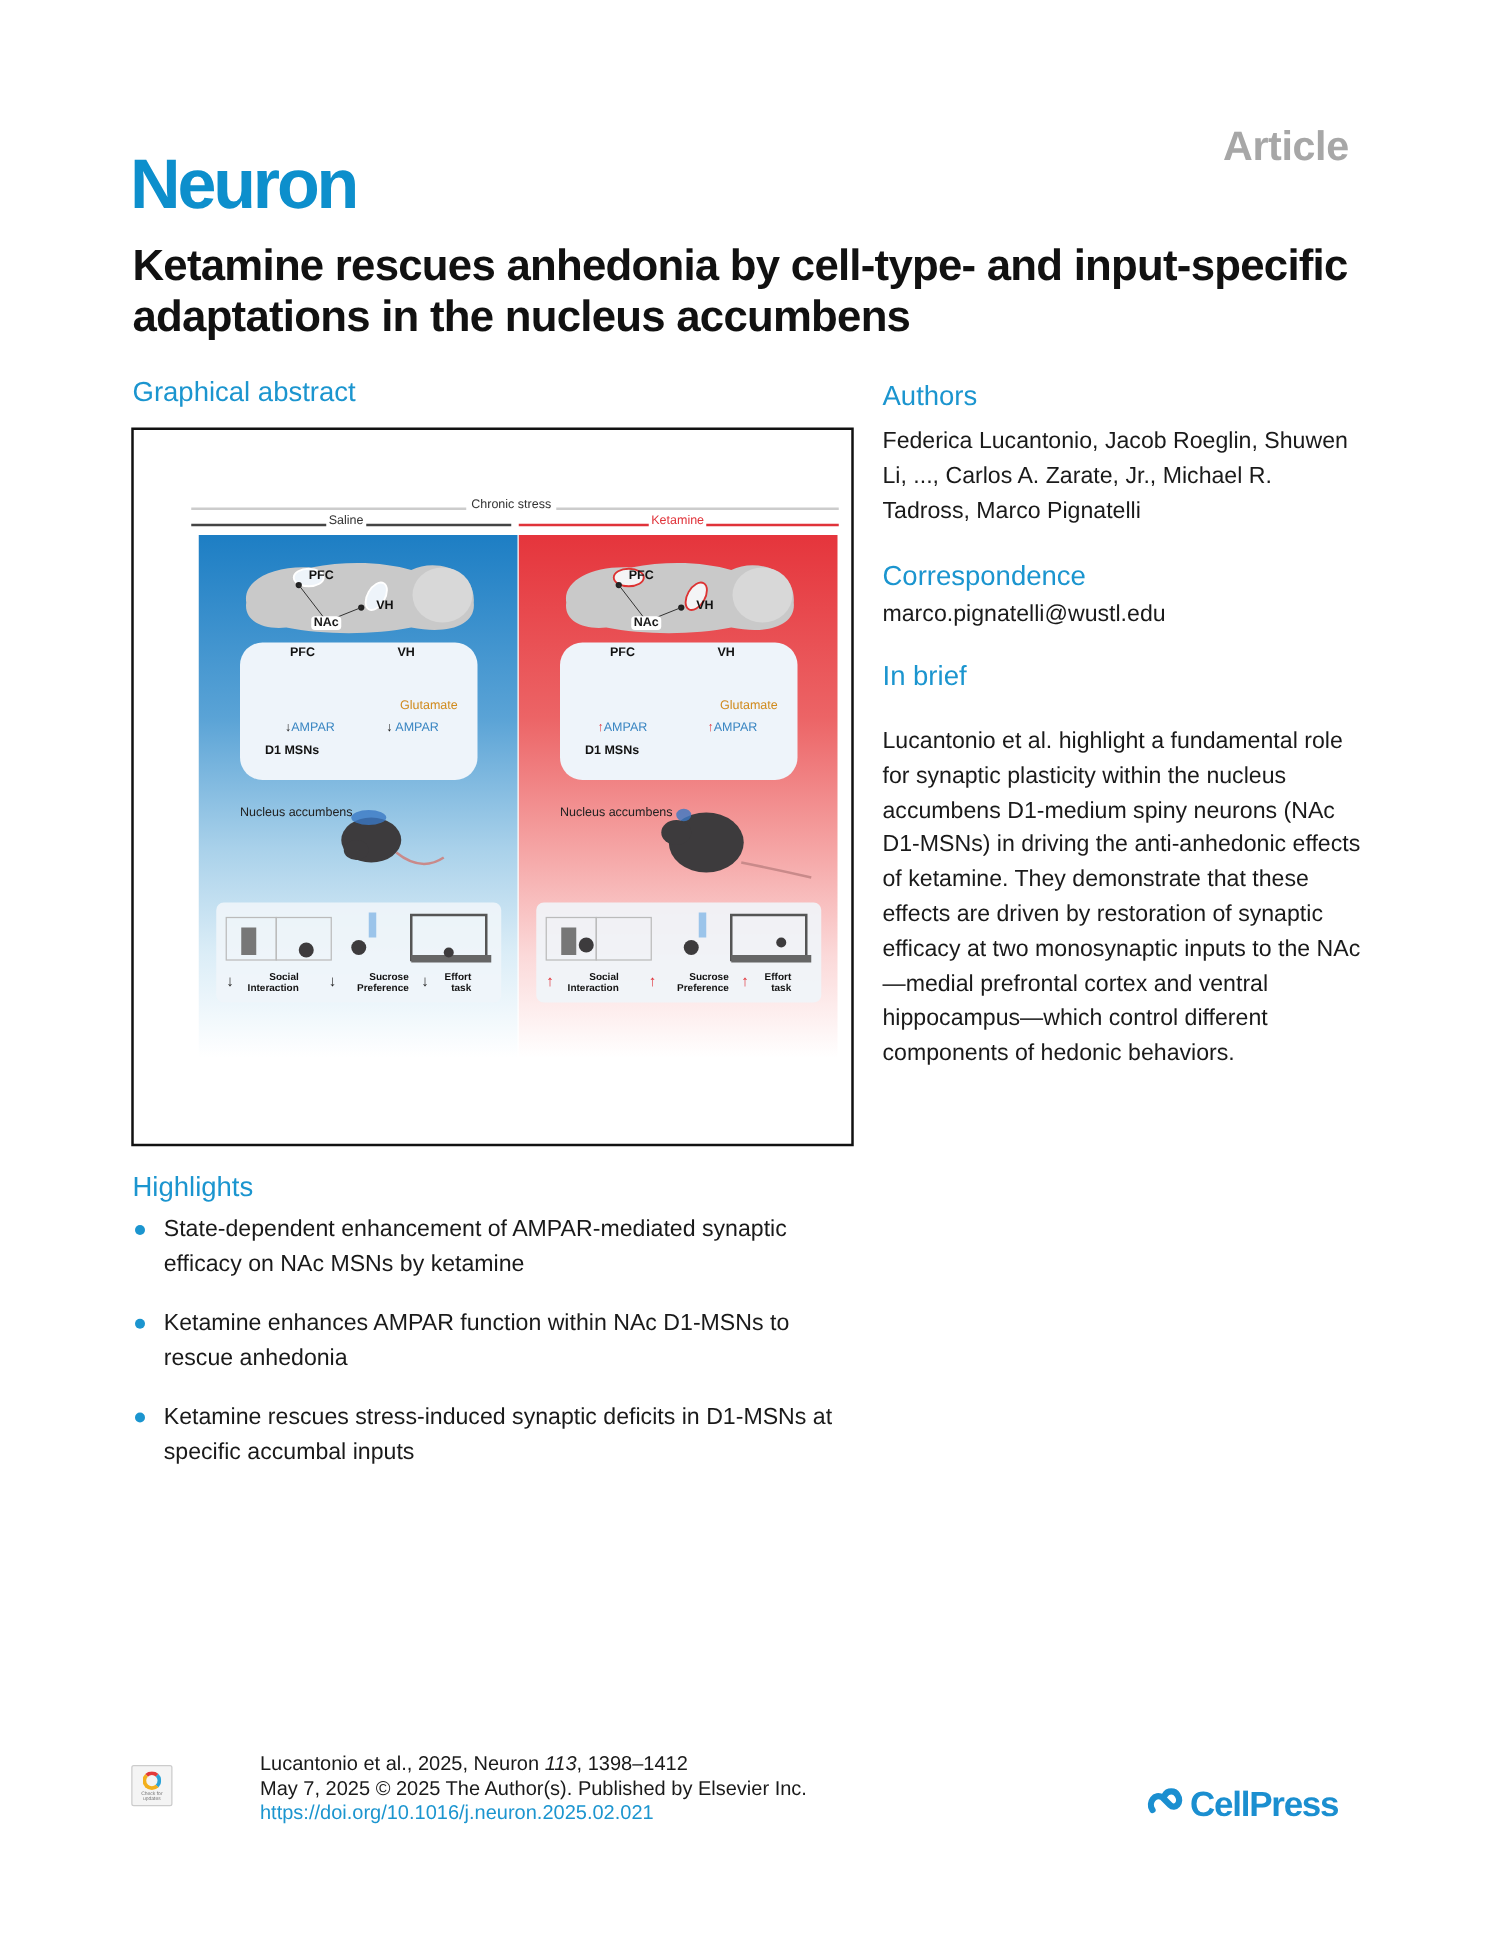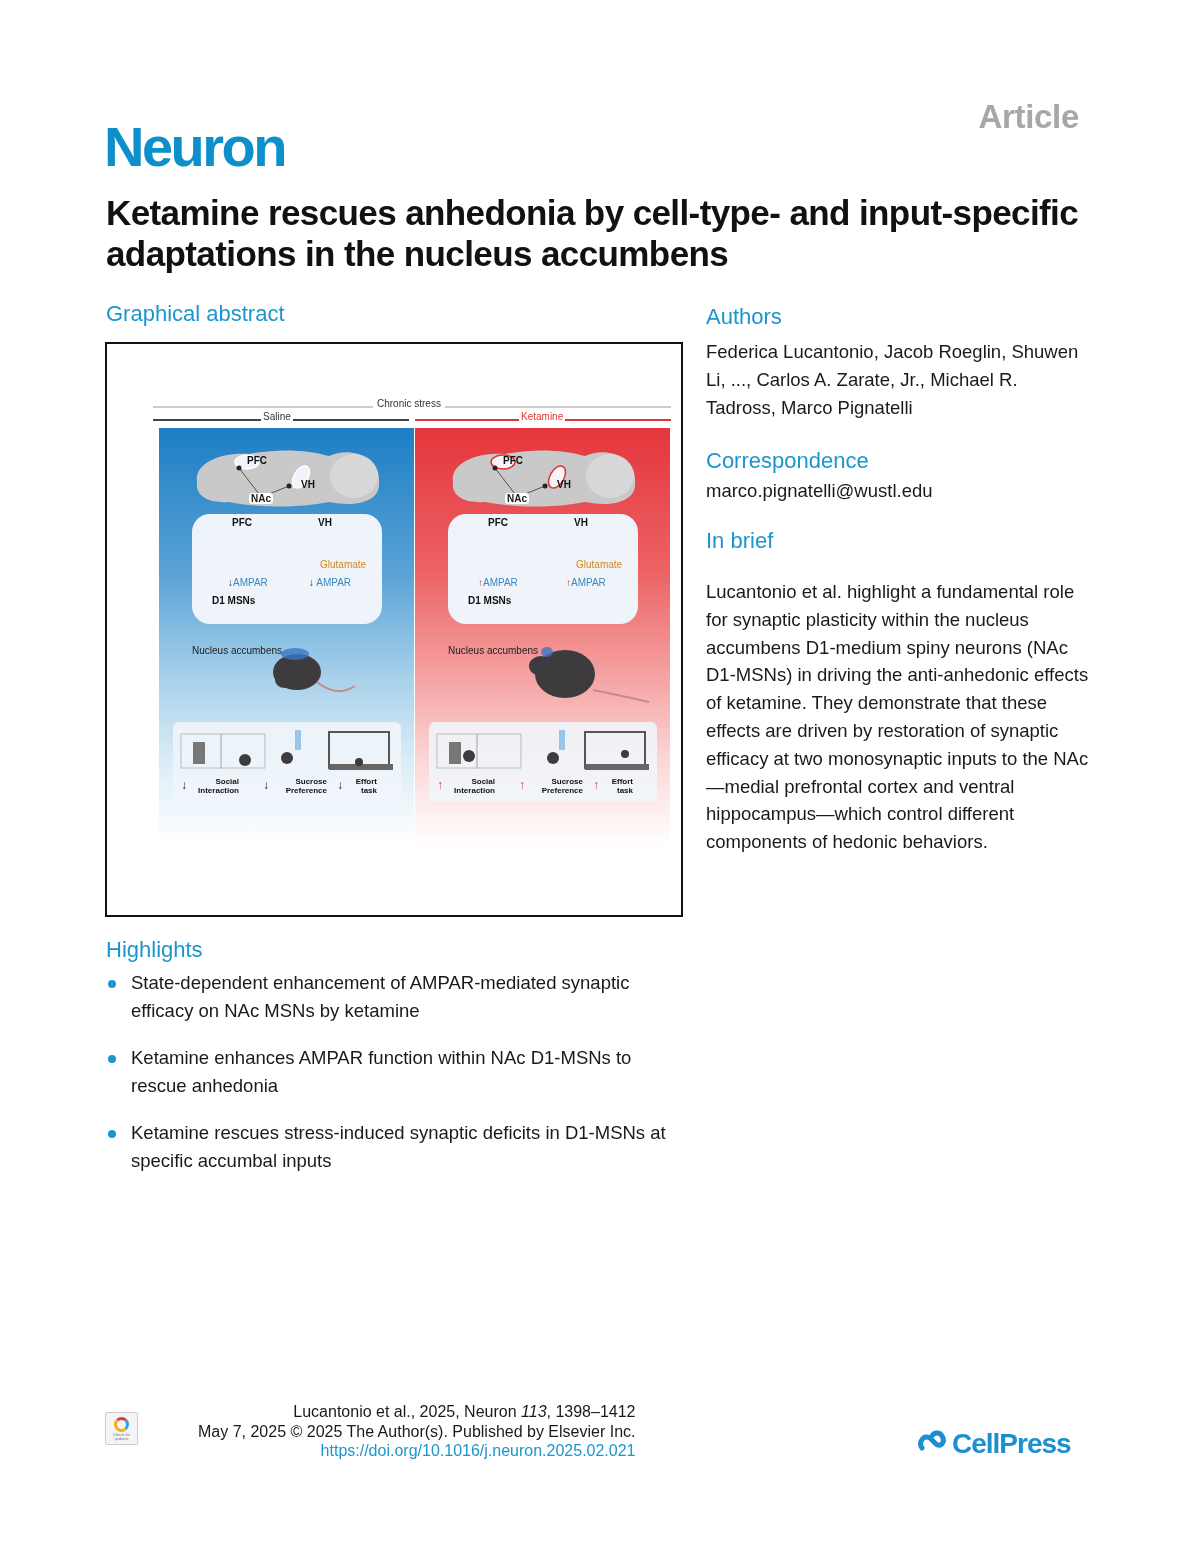--- a/index.html
+++ b/index.html
@@ -25,21 +25,21 @@
 
   .highlights { position: absolute; left: 106px; top: 937px; width: 600px; }
   .highlights .section-heading { margin-bottom: 6px; }
   .hl-list { list-style: none; }
   .hl-item { position: relative; padding-left: 25px; font-size: 18.5px; line-height: 28px; margin-bottom: 19px; width: 585px; }
   .hl-bullet { position: absolute; left: 2px; top: 11px; width: 8px; height: 8px; border-radius: 50%; background: #1b95cf; }
 
   .footer-badge { position: absolute; left: 105px; top: 1412px; width: 33px; height: 33px; border: 1px solid #ccc; border-radius: 2px; background: #f4f4f4; display: flex; flex-direction: column; align-items: center; justify-content: center; }
   .footer-badge .ring { width: 15px; height: 15px; border-radius: 50%; border: 3px solid #f2b01e; border-top-color: #e23a3a; border-right-color: #2aa3d8; }
   .footer-badge .badge-text { font-size: 4px; color: #777; margin-top: 1px; line-height: 4px; text-align: center; }
-  .citation { position: absolute; left: 198px; top: 1402px; font-size: 16px; line-height: 19.5px; color: #1a1a1a; text-align: right; }
+  .citation { position: absolute; left: 208px; top: 1402px; font-size: 16px; line-height: 19.5px; color: #1a1a1a; }
   .citation .doi { color: #1b95cf; }
   .cellpress { position: absolute; left: 918px; top: 1428px; display: flex; align-items: flex-start; }
   .cellpress-text { font-size: 28px; font-weight: bold; color: #1b8fd0; letter-spacing: -1px; margin-left: 4px; }
 
   
   .ga-inner { position: absolute; left: 16px; top: 0; width: 100%; height: 100%; border-radius: 28px; }
   .cs-line { position: absolute; left: 30px; top: 62px; width: 518px; height: 0; border-top: 2px solid #ccc; }
   .cs-label { position: absolute; left: 250px; top: 54px; background: #fff; padding: 0 4px; font-size: 10px; color: #333; }
   .sal-line { position: absolute; left: 30px; top: 75px; width: 256px; border-top: 2px solid #444; }
   .ket-line { position: absolute; left: 292px; top: 75px; width: 256px; border-top: 2px solid #e0333a; }

